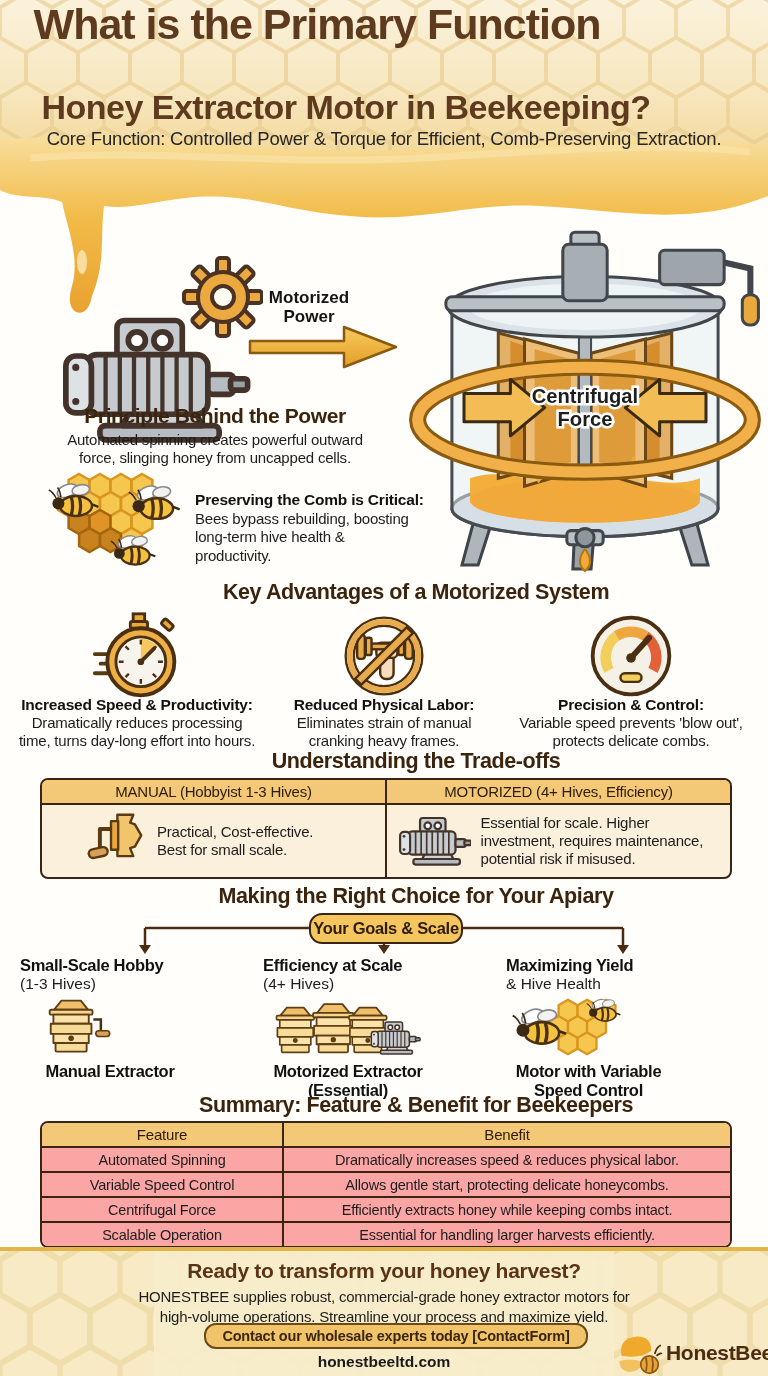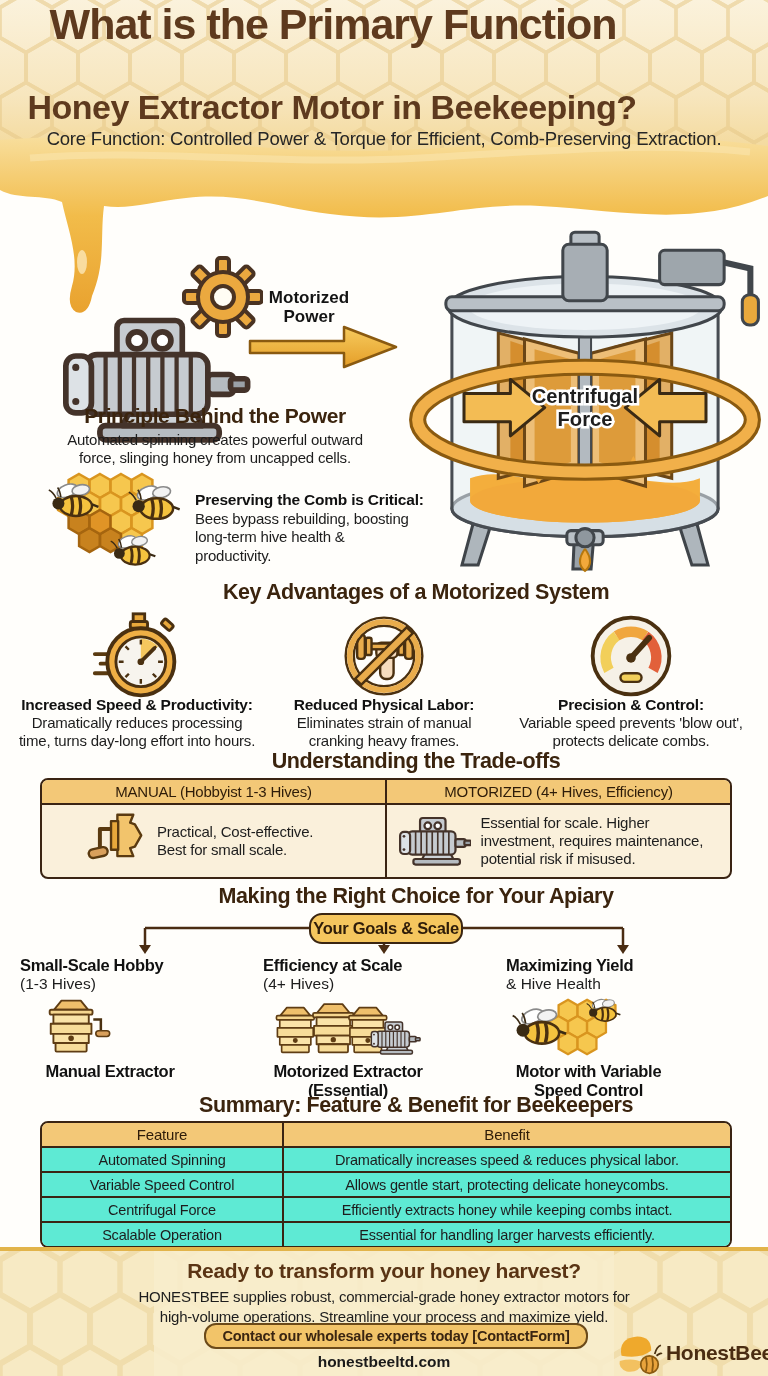--- a/index.html
+++ b/index.html
@@ -21,21 +21,21 @@
   .thead{background:#F3C877;font-weight:normal;font-size:15px;color:#2e1c09;
          display:flex;align-items:center;justify-content:center;letter-spacing:-0.2px;}
   .goalbox{background:#F5C65E;border:2.5px solid #3a2511;border-radius:13px;
            display:flex;align-items:center;justify-content:center;
            font-size:16.5px;font-weight:bold;color:#2e1c09;letter-spacing:-0.3px;}
   .branch{display:flex;flex-direction:column;align-items:flex-start;}
   .branch .bt{font-size:16.5px;font-weight:bold;color:#111;line-height:1.18;letter-spacing:-0.3px;}
   .branch .bs{font-size:15.5px;color:#1d1d1d;}
   .branch .ic{height:60px;display:flex;align-items:center;justify-content:center;margin-top:4px;}
   .branch .res{font-size:16.5px;font-weight:bold;color:#111;line-height:1.15;margin-top:5px;letter-spacing:-0.3px;}
-  .srow{display:flex;border-top:2px solid #3a2413;background:#5eead4;}
+  .srow{display:flex;border-top:2px solid #3a2413;background:#fca5a5;}
   .scell1{width:240px;display:flex;align-items:center;justify-content:center;
           font-size:14.5px;letter-spacing:-0.2px;}
   .scell2{flex:1;border-left:2px solid #3a2413;display:flex;align-items:center;justify-content:center;
           font-size:14.5px;letter-spacing:-0.2px;}
   .footer{background:#F8EDCC;border-top:4px solid #E2B44A;}
   .fhead{font-size:21px;font-weight:bold;color:#5a3414;letter-spacing:-0.3px;}
   .fbody{font-size:15px;color:#1d1d1d;line-height:1.3;letter-spacing:-0.2px;}
   .fbtn{display:inline-block;background:#F2C469;border:2px solid #6b4a1a;border-radius:12px;
         padding:3px 16px;font-size:14.5px;font-weight:bold;color:#3a2511;letter-spacing:-0.2px;cursor:pointer;margin-left:24px;}
   .furl{font-size:15.5px;font-weight:bold;color:#1a1a1a;}
@@ -141,22 +141,22 @@
     <rect width="768" height="158" fill="url(#hdrGrad)"></rect>
     <rect width="768" height="158" fill="url(#hexPat)" opacity="0.55"></rect>
     <path fill="url(#honeyGrad)" d="M0,140 C140,128 260,156 400,150 C540,144 640,128 768,146 L768,196
       C690,228 620,210 540,206 C460,202 420,226 330,214 C270,206 240,192 186,198
       C150,202 128,210 104,206 C100,236 106,262 92,296 Q88,316 76,312 Q66,306 72,286
       C80,258 68,230 62,202 C44,194 18,200 0,190 Z"></path>
     <path d="M30,158 C150,148 280,166 420,158 C560,150 650,142 750,152" stroke="#FAE3A8" stroke-width="7" fill="none" opacity="0.7"></path>
     <ellipse cx="82" cy="262" rx="5" ry="12" fill="#FBE7B8" opacity="0.8"></ellipse>
   </svg>
 
-  <div class="abs ctr title1" style="left:16px;top:42;width:634px">What is the Primary Function</div>
-  <div class="abs ctr title2" style="left:2px;top:88px;width:660px">Honey Extractor Motor in Beekeeping?</div>
+  <div class="abs ctr title1" style="left:0;top:42;width:634px">What is the Primary Function</div>
+  <div class="abs ctr title2" style="left:16px;top:88px;width:660px">Honey Extractor Motor in Beekeeping?</div>
   <div class="abs ctr subtitle" style="left:0;top:128px;width:768px">Core Function: Controlled Power &amp; Torque for Efficient, Comb-Preserving Extraction.</div>
 
   <svg class="abs" style="left:58px;top:252px" width="205" height="225" viewBox="0 0 205 225">
     <use href="#g-gear" transform="translate(125,5)"></use>
     <use href="#g-motor" transform="translate(5,60) scale(1.42)"></use>
   </svg>
 
   <div class="abs ctr" style="left:250px;top:288px;width:118px;font-size:17px;font-weight:bold;color:#141414;line-height:1.12">Motorized Power</div>
   <svg class="abs" style="left:248px;top:322px" width="152" height="50" viewBox="0 0 152 50">
     <polygon points="2,19 96,19 96,5 148,25 96,45 96,31 2,31" fill="url(#arrowGrad)" stroke="#8a5a10" stroke-width="2.5" stroke-linejoin="round"></polygon>

